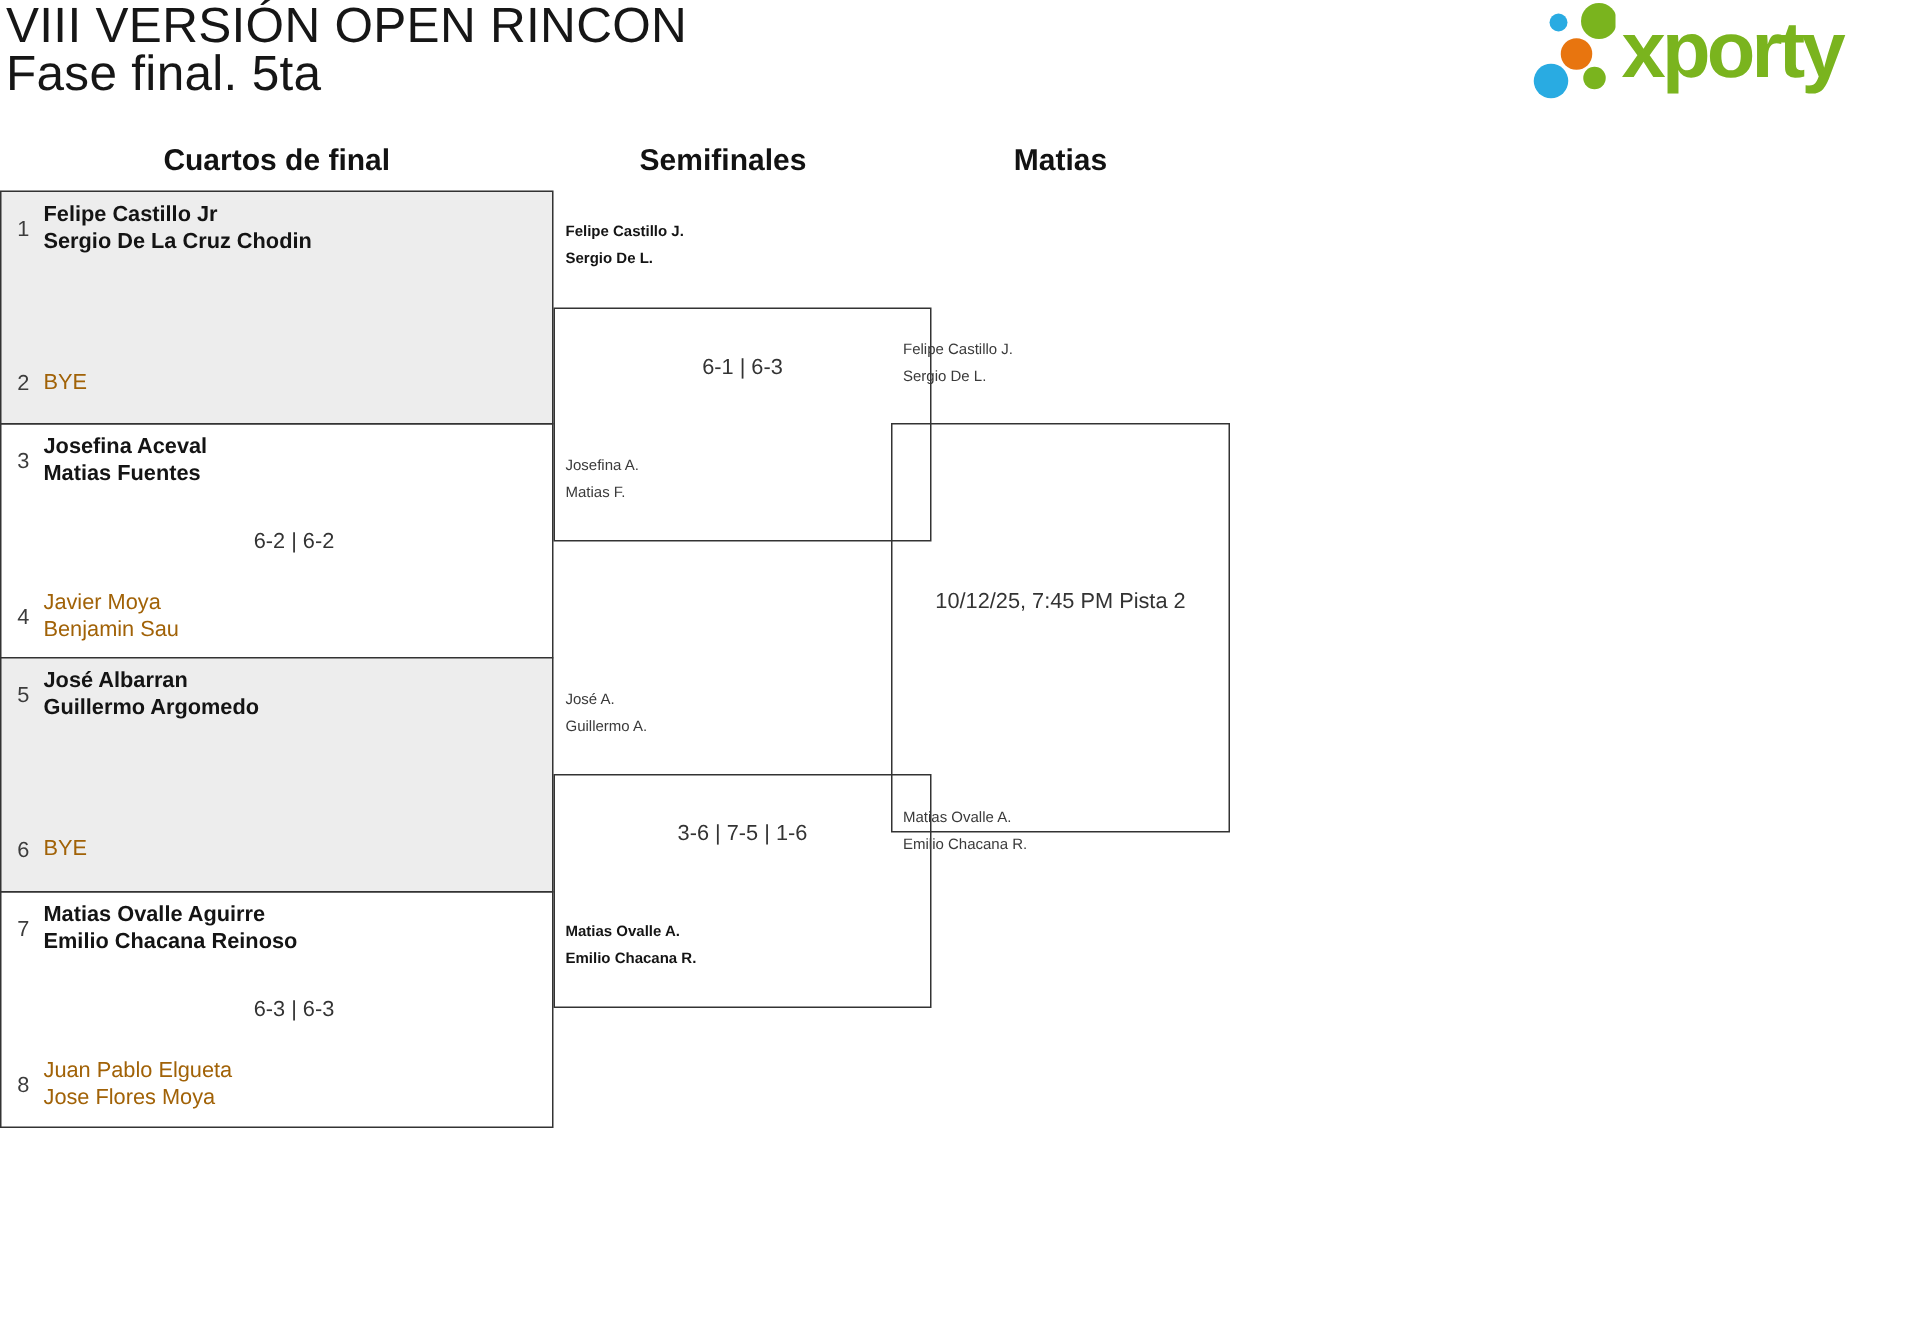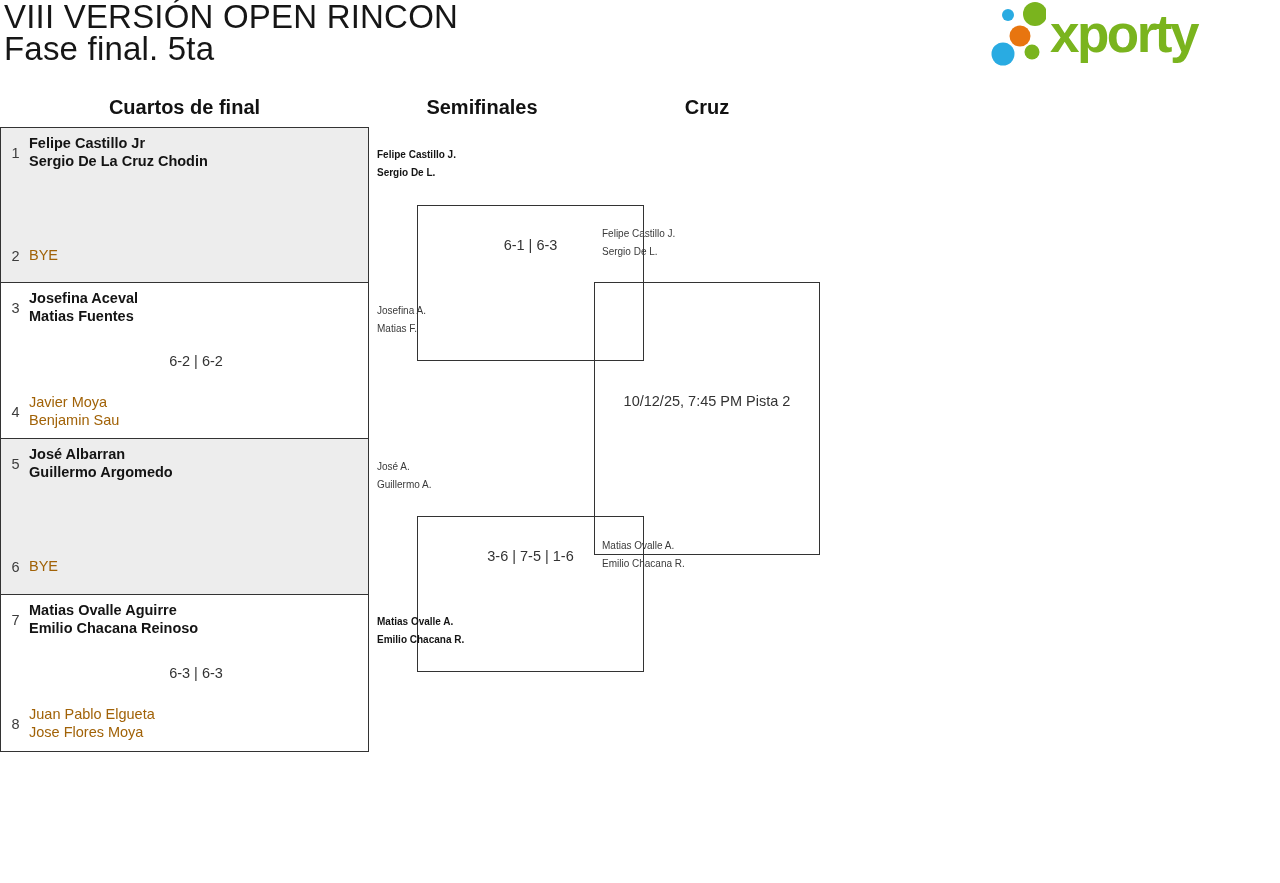--- a/index.html
+++ b/index.html
@@ -14,21 +14,21 @@
   }
 
   
   .title-block { position:absolute; left:4px; top:1px; }
   .title-line {
     font-size:33px; line-height:32px; font-weight:400;
     color:#161616; letter-spacing:0.2px;
   }
 
   
-  .logo { position:absolute; left:988px; top:2px; display:flex; align-items:flex-start; cursor:pointer; }
+  .logo { position:absolute; left:1019px; top:2px; display:flex; align-items:flex-start; cursor:pointer; }
   .logo-dots { width:58px; height:68px; flex:none; }
   .logo-text {
     font-size:53px; line-height:62px; font-weight:800;
     color:#7ab41e; letter-spacing:-2.5px; margin-left:4px; margin-top:1px;
   }
 
   
   .col-header {
     position:absolute; top:96px; text-align:center;
     font-size:20px; font-weight:700; color:#121212;
@@ -44,21 +44,21 @@
     background:transparent;
   }
   .bye-match { background:#ededed; }
 
   .qf { left:0; width:369px; }
   .qf1 { top:127px; height:156px; }
   .qf2 { top:282px; height:157px; }
   .qf3 { top:438px; height:157px; }
   .qf4 { top:594px; height:158px; }
 
-  .sf { left:369px; width:227px;margin-left:48px; }
+  .sf { left:369px; width:252px; }
   .sf1 { top:205px; height:156px; }
   .sf2 { top:516px; height:156px; }
 
   .final-box { left:594px; top:282px; width:226px; height:273px; }
 
   
   .team-row {
     position:absolute; left:6px; right:6px;
     display:flex; align-items:center; gap:5px;
   }
@@ -113,21 +113,21 @@
       <circle cx="47" cy="12" r="12" fill="#7ab41e"></circle>
       <circle cx="32" cy="34" r="10.5" fill="#e8750f"></circle>
       <circle cx="15" cy="52" r="11.5" fill="#29abe2"></circle>
       <circle cx="44" cy="50" r="7.5" fill="#7ab41e"></circle>
     </svg>
     <span class="logo-text">xporty</span>
   </div>
 
   <div class="col-header c1">Cuartos de final</div>
   <div class="col-header c2">Semifinales</div>
-  <div class="col-header c3">Cruz</div>
+  <div class="col-header c3">Matias</div>
 
   <div class="match qf qf1 bye-match">
     <div class="team-row row-top winner">
       <span class="seed">1</span>
       <div class="names">
         <div>Felipe Castillo Jr</div>
         <div>Sergio De La Cruz Chodin</div>
       </div>
     </div>
     <div class="team-row row-bottom-bye">

